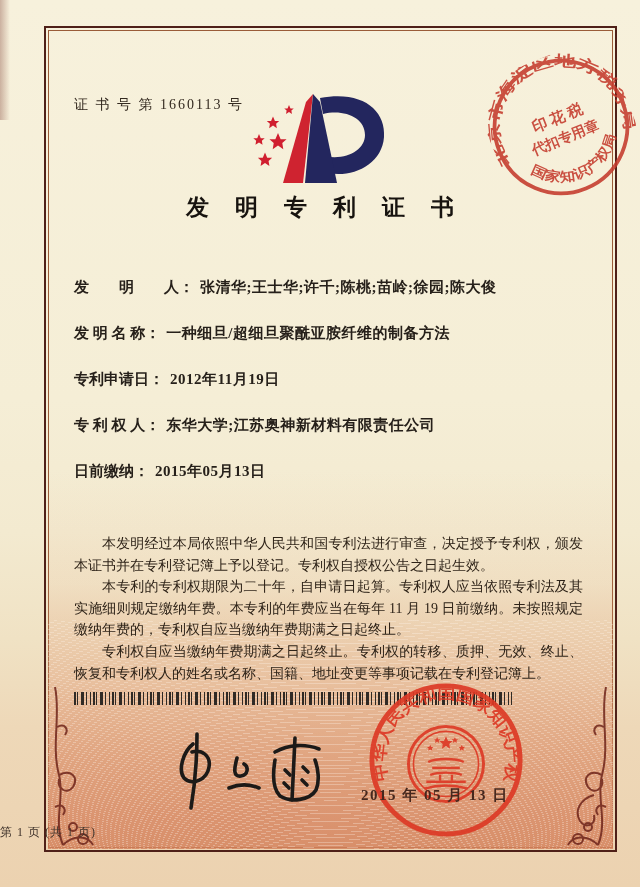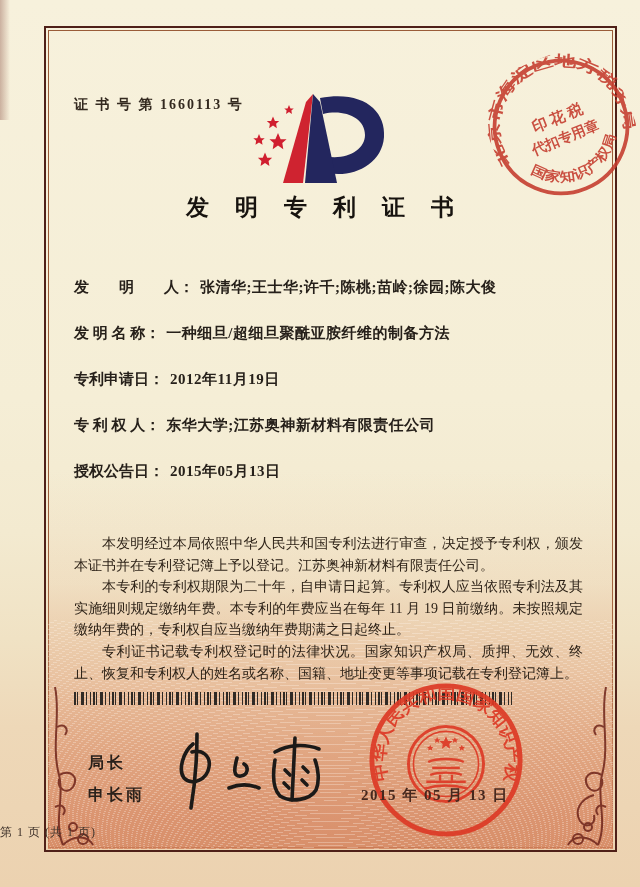--- a/index.html
+++ b/index.html
@@ -33,21 +33,21 @@
       rgba(212,130,92,0.84) 100%);
   }
   .pink-band .waves{
     position:absolute; left:0; top:150px; width:100%; height:229px; 
     background:repeating-radial-gradient(120% 95% at 50% 135%,
       rgba(255,246,238,0.55) 0 1px, rgba(255,246,238,0) 1px 5px);
     opacity:.55;
   }
   .cert-number{
     position:absolute; left:74px; top:96px; z-index:3;
-    font-size:14px; letter-spacing:2px; color:#33291f; font-weight:700;
+    font-size:14px; letter-spacing:2px; color:#33291f; font-weight:400;
   }
   .logo{ position:absolute; left:242px; top:90px; z-index:3; }
   .tax-stamp{
     position:absolute; left:490px; top:56px; width:142px; height:142px; z-index:4;
     transform:rotate(-22deg); opacity:.88;
   }
   .title{
     position:absolute; left:0; right:0; top:192px; z-index:3;
     text-align:center; font-size:23px; font-weight:700; color:#17130f;
     letter-spacing:26px; text-indent:26px;
@@ -142,36 +142,32 @@
     <div class="field-row">
       <span class="lbl">发 明 名 称：</span><span class="val">一种细旦/超细旦聚酰亚胺纤维的制备方法</span>
     </div>
     <div class="field-row">
       <span class="lbl">专利申请日：</span><span class="val">2012年11月19日</span>
     </div>
     <div class="field-row">
       <span class="lbl">专 利 权 人：</span><span class="val">东华大学;江苏奥神新材料有限责任公司</span>
     </div>
     <div class="field-row">
-      <span class="lbl">授权公告日：</span><span class="val">2015年05月13日</span>
+      <span class="lbl">日前缴纳：</span><span class="val">2015年05月13日</span>
     </div>
   </div>
 
   <div class="paras">
-    <p>本发明经过本局依照中华人民共和国专利法进行审查，决定授予专利权，颁发本证书并在专利登记簿上予以登记。江苏奥神新材料有限责任公司。</p>
+    <p>本发明经过本局依照中华人民共和国专利法进行审查，决定授予专利权，颁发本证书并在专利登记簿上予以登记。专利权自授权公告之日起生效。</p>
     <p>本专利的专利权期限为二十年，自申请日起算。专利权人应当依照专利法及其实施细则规定缴纳年费。本专利的年费应当在每年 11 月 19 日前缴纳。未按照规定缴纳年费的，专利权自应当缴纳年费期满之日起终止。</p>
-    <p>专利证书记载专利权登记时的法律状况。国家知识产权局、质押、无效、终止、恢复和专利权人的姓名或名称、国籍、地址变更等事项记载在专利登记簿上。</p>
+    <p>专利权自应当缴纳年费期满之日起终止。专利权的转移、质押、无效、终止、恢复和专利权人的姓名或名称、国籍、地址变更等事项记载在专利登记簿上。</p>
   </div>
 
   <div class="barcode"></div>
 
-  <div class="director">
-    <div>局长</div>
-    <div>申长雨</div>
-  </div>
 
   <svg class="signature" width="175" height="88" viewBox="0 0 175 88">
     <g fill="none" stroke="#1c1a18" stroke-width="3.6" stroke-linecap="round" stroke-linejoin="round">
       <path d="M30,16 C20,24 15,42 21,50 C29,58 44,52 46,39 C48,28 39,21 29,24"></path>
       <path d="M34,6 C34,26 32,56 28,80"></path>
       <path d="M74,30 C71,41 70,49 78,48 C85,47 86,39 81,36"></path>
       <path d="M66,60 C78,55 89,57 96,60"></path>
       <path d="M112,24 C126,16 143,16 156,21"></path>
       <path d="M132,10 L129,72"></path>
       <path d="M112,32 C109,50 111,62 117,68 C128,75 147,72 153,62 C157,53 155,40 152,32"></path>

